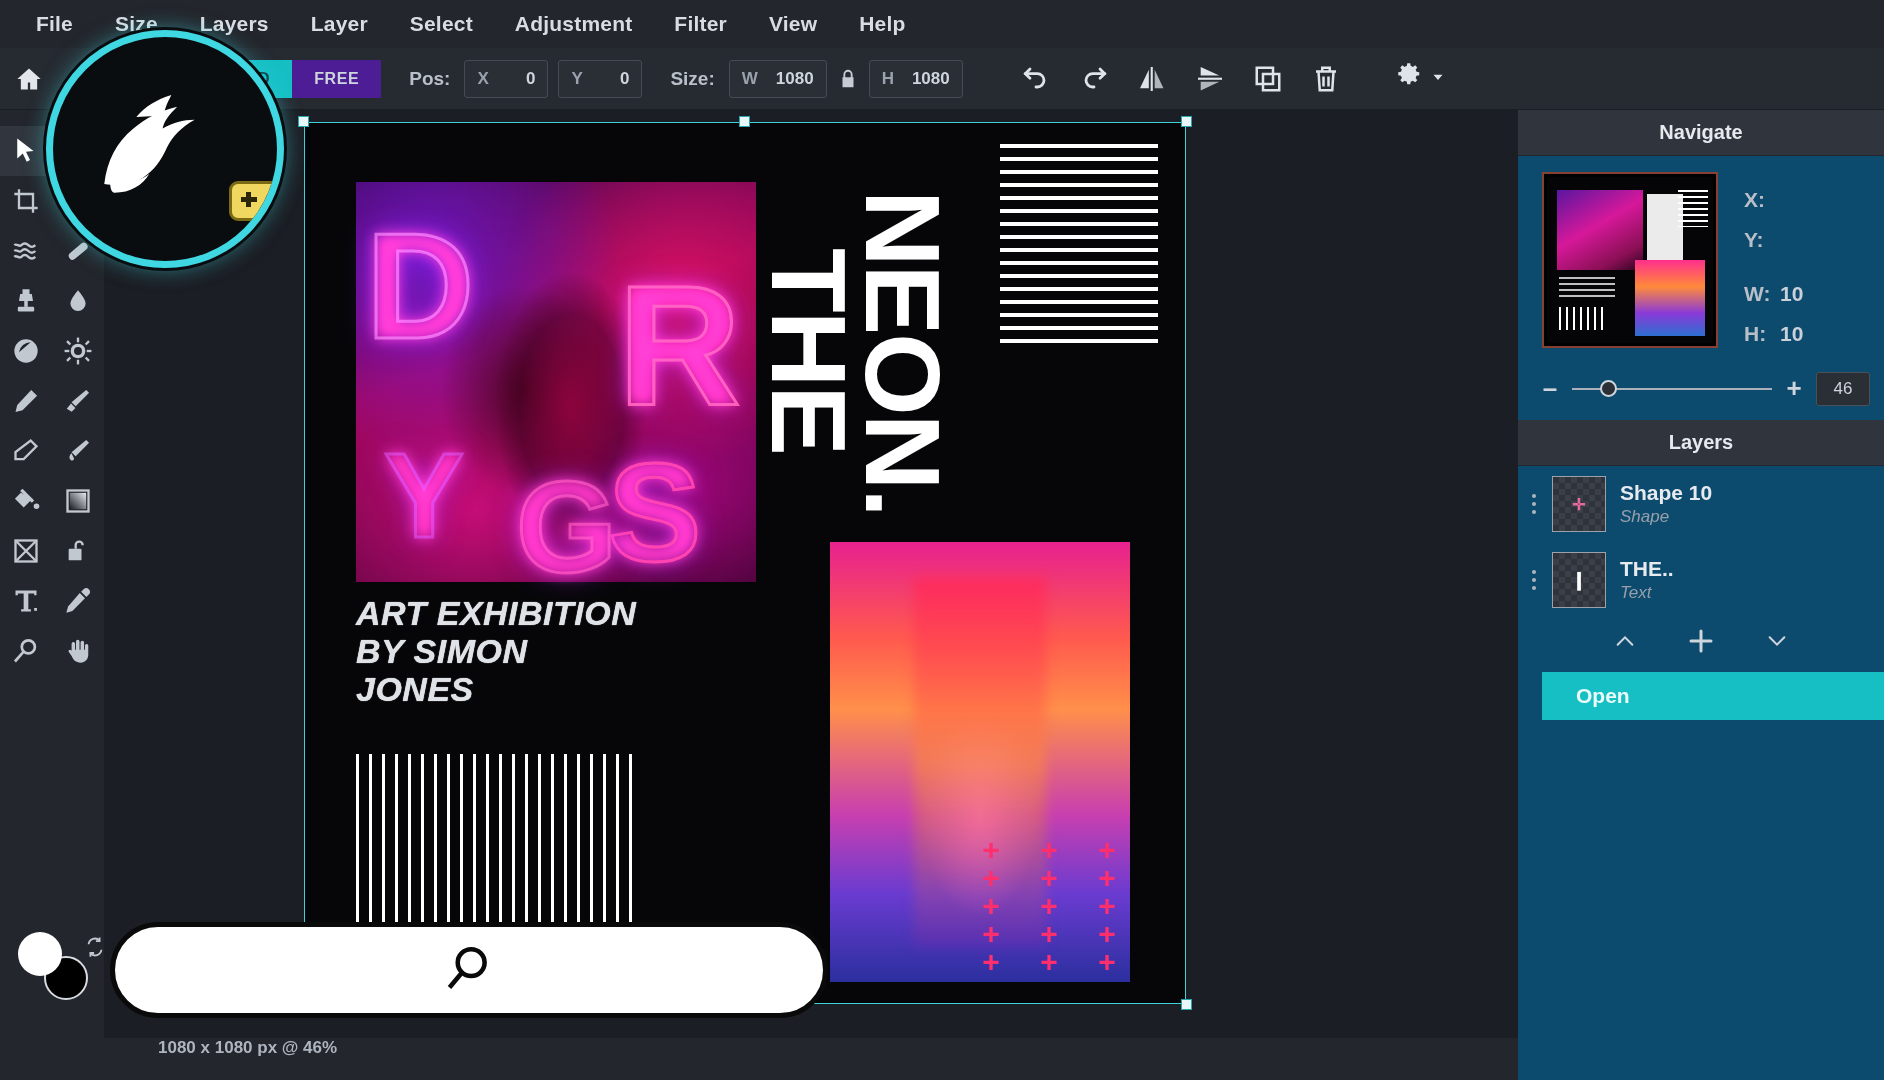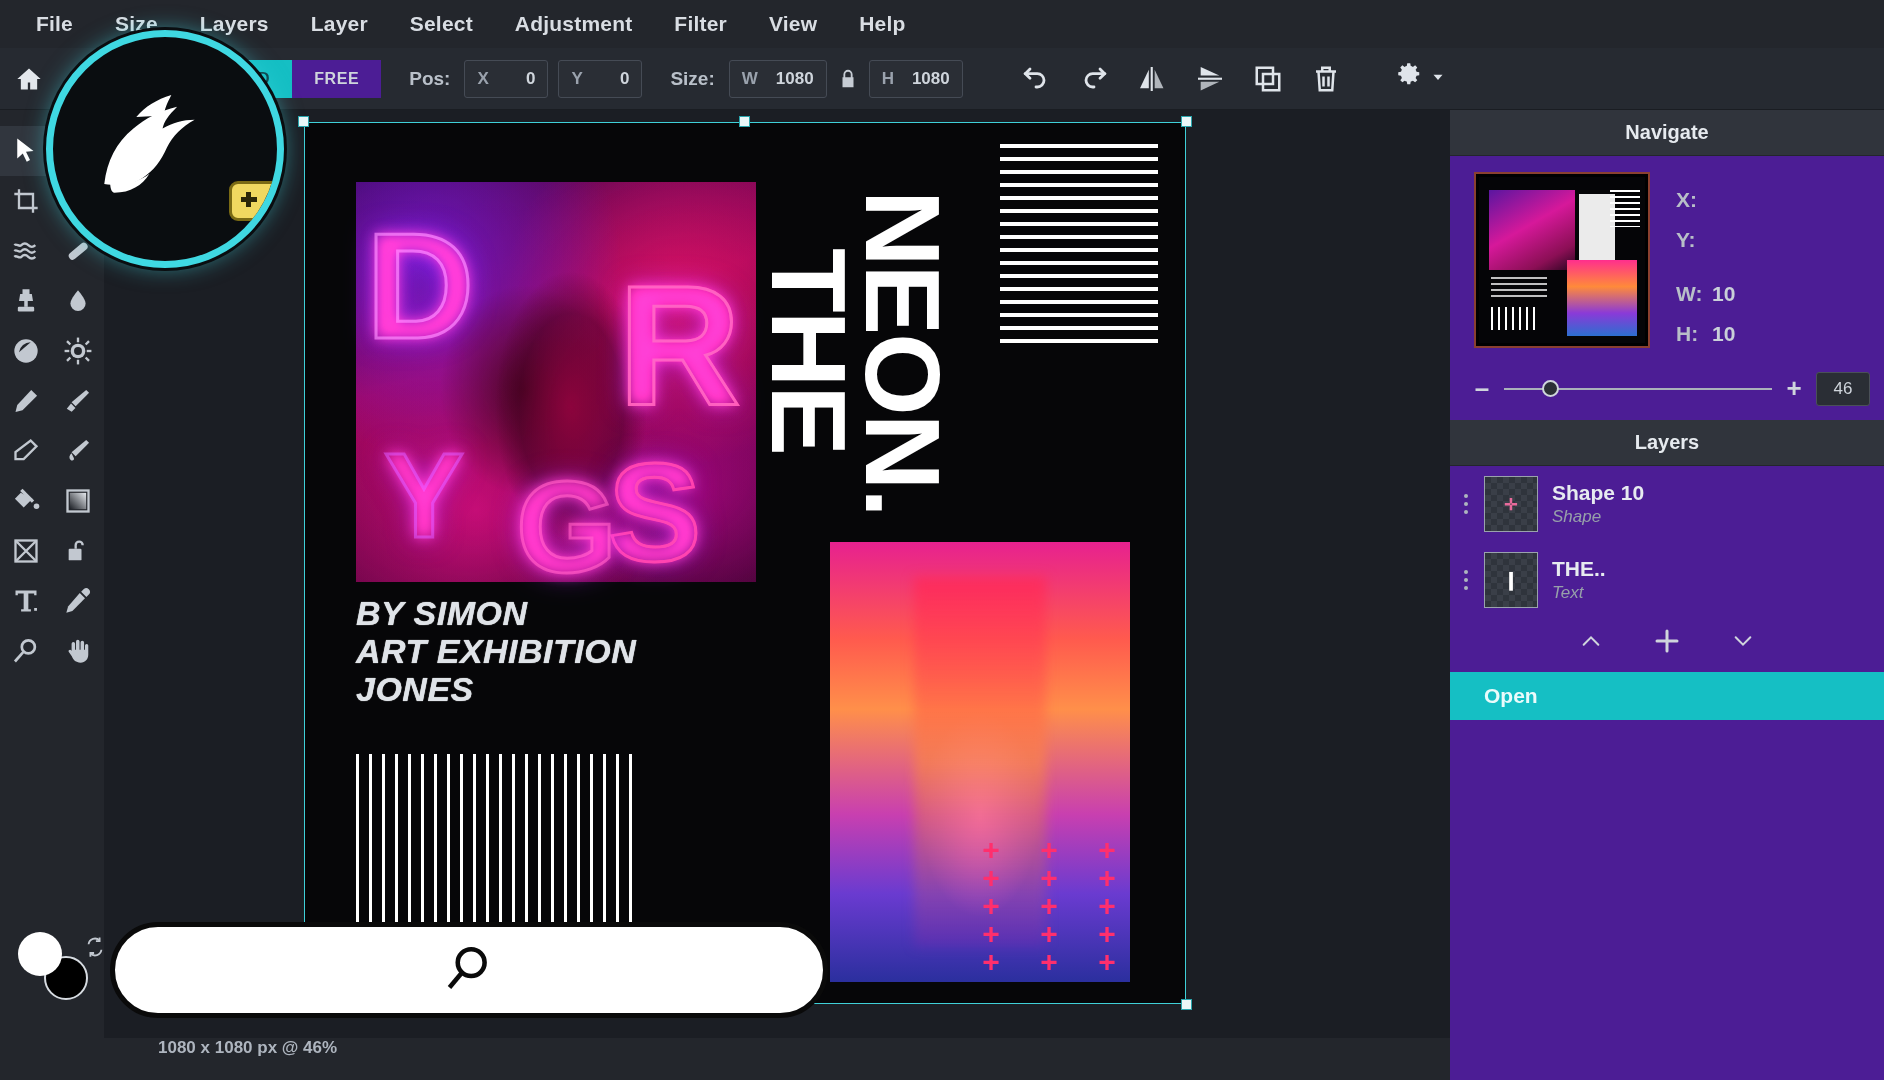--- a/index.html
+++ b/index.html
@@ -153,21 +153,21 @@
 
   
   .statusbar {
     position:absolute; left:104px; bottom:0; width:1414px; height:42px;
     background:#23262c; display:flex; align-items:flex-start; padding-left:54px;
   }
   .statusbar span { color:#aeb5bf; font-size:17px; font-weight:600; }
 
   
   .rightpanel {
-    position:absolute; top:110px; right:0; width:434px; height:970px; background:#4c1d95;
+    position:absolute; top:110px; right:0; width:366px; height:970px; background:#0c4a6e;
   }
   .panel-head {
     height:46px; display:flex; align-items:center; justify-content:center;
     color:#e6eaef; font-size:20px; font-weight:700; background:#30343c;
     border-bottom:1px solid #23262c;
   }
   .nav-body { padding:16px 0 8px; display:flex; align-items:flex-start; }
   .thumb-frame {
     margin-left:24px; width:176px; height:176px; border:2px solid #8a4030; background:#000;
     position:relative; overflow:hidden;
@@ -228,21 +228,21 @@
   .lmeta .name { color:#e7ebf0; font-size:21px; font-weight:700; line-height:1.25; }
   .lmeta .kind { color:#97a0aa; font-size:17px; font-style:italic; }
   .layer-row.partial { opacity:.45; height:26px; overflow:hidden; padding-top:0; padding-bottom:0; }
   .layer-actions { display:flex; align-items:center; justify-content:center; gap:46px; padding:8px 0 12px; color:#cfd5dc; }
   .layer-actions div { cursor:pointer; }
 
   .hist-item {
     height:48px; display:flex; align-items:center; padding-left:34px;
     color:#eafbfb; font-size:21px; font-weight:700;
   }
-  .hist-item.active { background:#15bfc4; }
+  .hist-item.active { background:#15bfc4;margin-left:24px; }
 
   
   .logo-badge {
     position:absolute; left:46px; top:30px; width:238px; height:238px; border-radius:50%;
     background:#0a0d10; border:7px solid #3fd8e2; z-index:20;
     box-shadow:0 0 0 3px #0a0d10, 0 0 22px rgba(63,216,226,.55);
     display:flex; align-items:center; justify-content:center; overflow:hidden;
   }
   .logo-badge .wolf { width:175px; height:150px; }
   .logo-pad {
@@ -571,22 +571,22 @@
           <div class="plus">+</div>
           <div class="plus">+</div>
           <div class="plus">+</div>
           <div class="plus">+</div>
           <div class="plus">+</div>
           <div class="plus">+</div>
           <div class="plus">+</div>
         </div>
 
         <div class="art-text">
+          <div>ART EXHIBITION</div>
           <div>BY SIMON</div>
-          <div>ART EXHIBITION</div>
           <div>JONES</div>
         </div>
       </div>
 
       <div class="sel-outline"></div>
       <div class="handle h-tl"></div>
       <div class="handle h-tc"></div>
       <div class="handle h-tr"></div>
       <div class="handle h-bl"></div>
       <div class="handle h-bc"></div>

